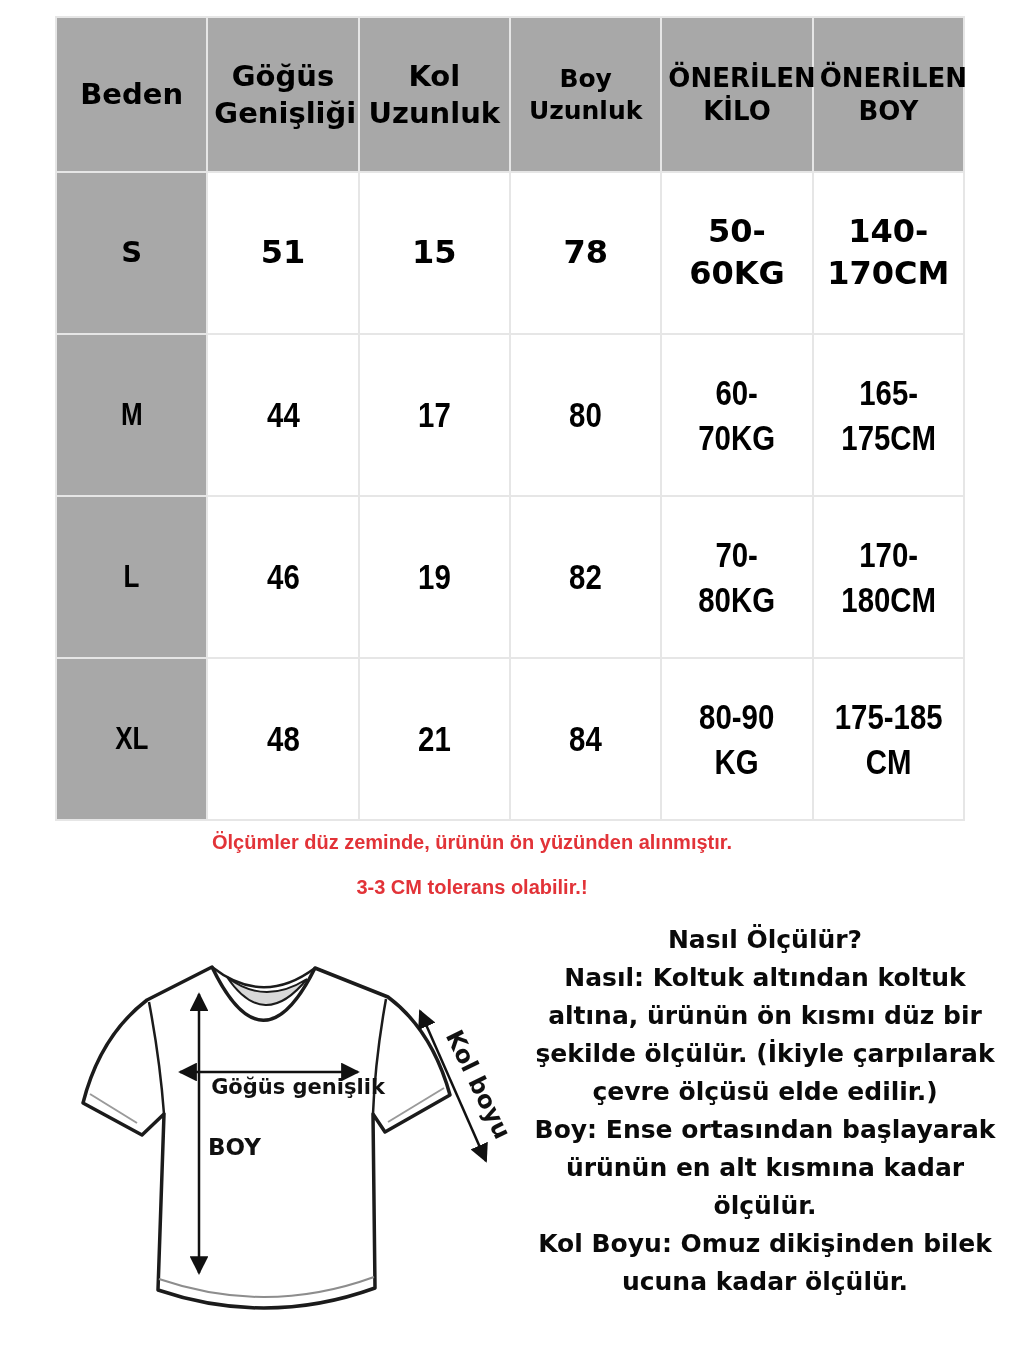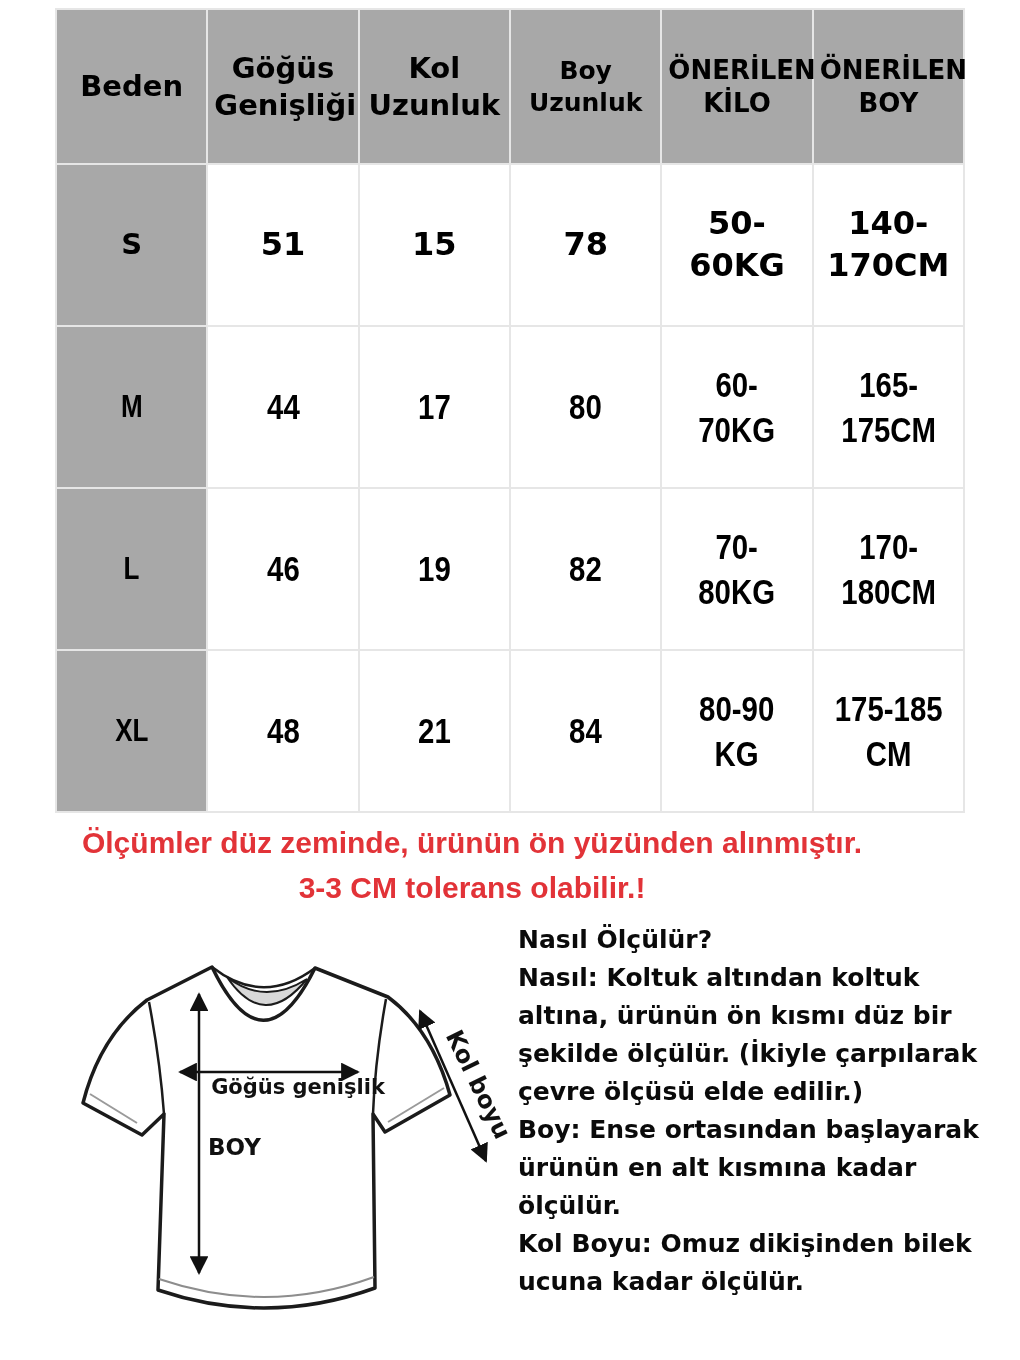--- a/index.html
+++ b/index.html
@@ -4,21 +4,21 @@
 <style>
   html,body{margin:0;padding:0;}
   body{
     width:1020px;height:1360px;position:relative;background:#ffffff;
     font-family:"Liberation Sans",sans-serif;color:#000;
     overflow:hidden;
   }
 
   
   .size-table{
-    position:absolute;left:55px;top:8px;width:910px;
+    position:absolute;left:55px;top:16px;width:910px;
     border-collapse:collapse;table-layout:fixed;text-align:center;
   }
   .size-table th,.size-table td{
     border:2px solid #e6e6e6;vertical-align:middle;text-align:center;
     padding:0 6px;font-weight:bold;
   }
   .size-table th{
     background:#a8a8a8;height:153px;
     font-family:"DejaVu Sans",sans-serif;font-size:29px;line-height:1.25;
   }
@@ -29,30 +29,30 @@
   .row-wide td{font-family:"DejaVu Sans",sans-serif;font-size:32px;line-height:1.3;}
   .row-wide td.size-col{font-size:29px;}
   .row-cond td{font-family:"Liberation Sans",sans-serif;font-size:35px;line-height:1.3;}
   .row-cond td.size-col{font-size:31px;}
   .row-cond td .inner{display:inline-block;transform:scaleX(0.84);}
   .row-wide td .inner{display:inline-block;}
 
   
   .note{
     position:absolute;left:0;top:820px;width:944px;text-align:center;
-    font-weight:bold;font-size:30px;line-height:45px;
+    font-weight:bold;font-size:20px;line-height:45px;
     font-family:"Liberation Sans",sans-serif;
   }
 
   
   .diagram{position:absolute;left:30px;top:930px;width:480px;height:430px;}
   .dg-label{font-family:"DejaVu Sans",sans-serif;font-weight:bold;fill:#111;}
 
   .howto{
-    position:absolute;left:518px;top:921px;width:494px;
+    position:absolute;left:518px;top:921px;width:494px;text-align:center;
     font-family:"DejaVu Sans",sans-serif;font-weight:bold;
     font-size:25px;line-height:38px;color:#0a0a0a;
   }
   .howto p{margin:0;}
 </style>
 </head>
 <body>
 
 <table class="size-table">
   <thead>

